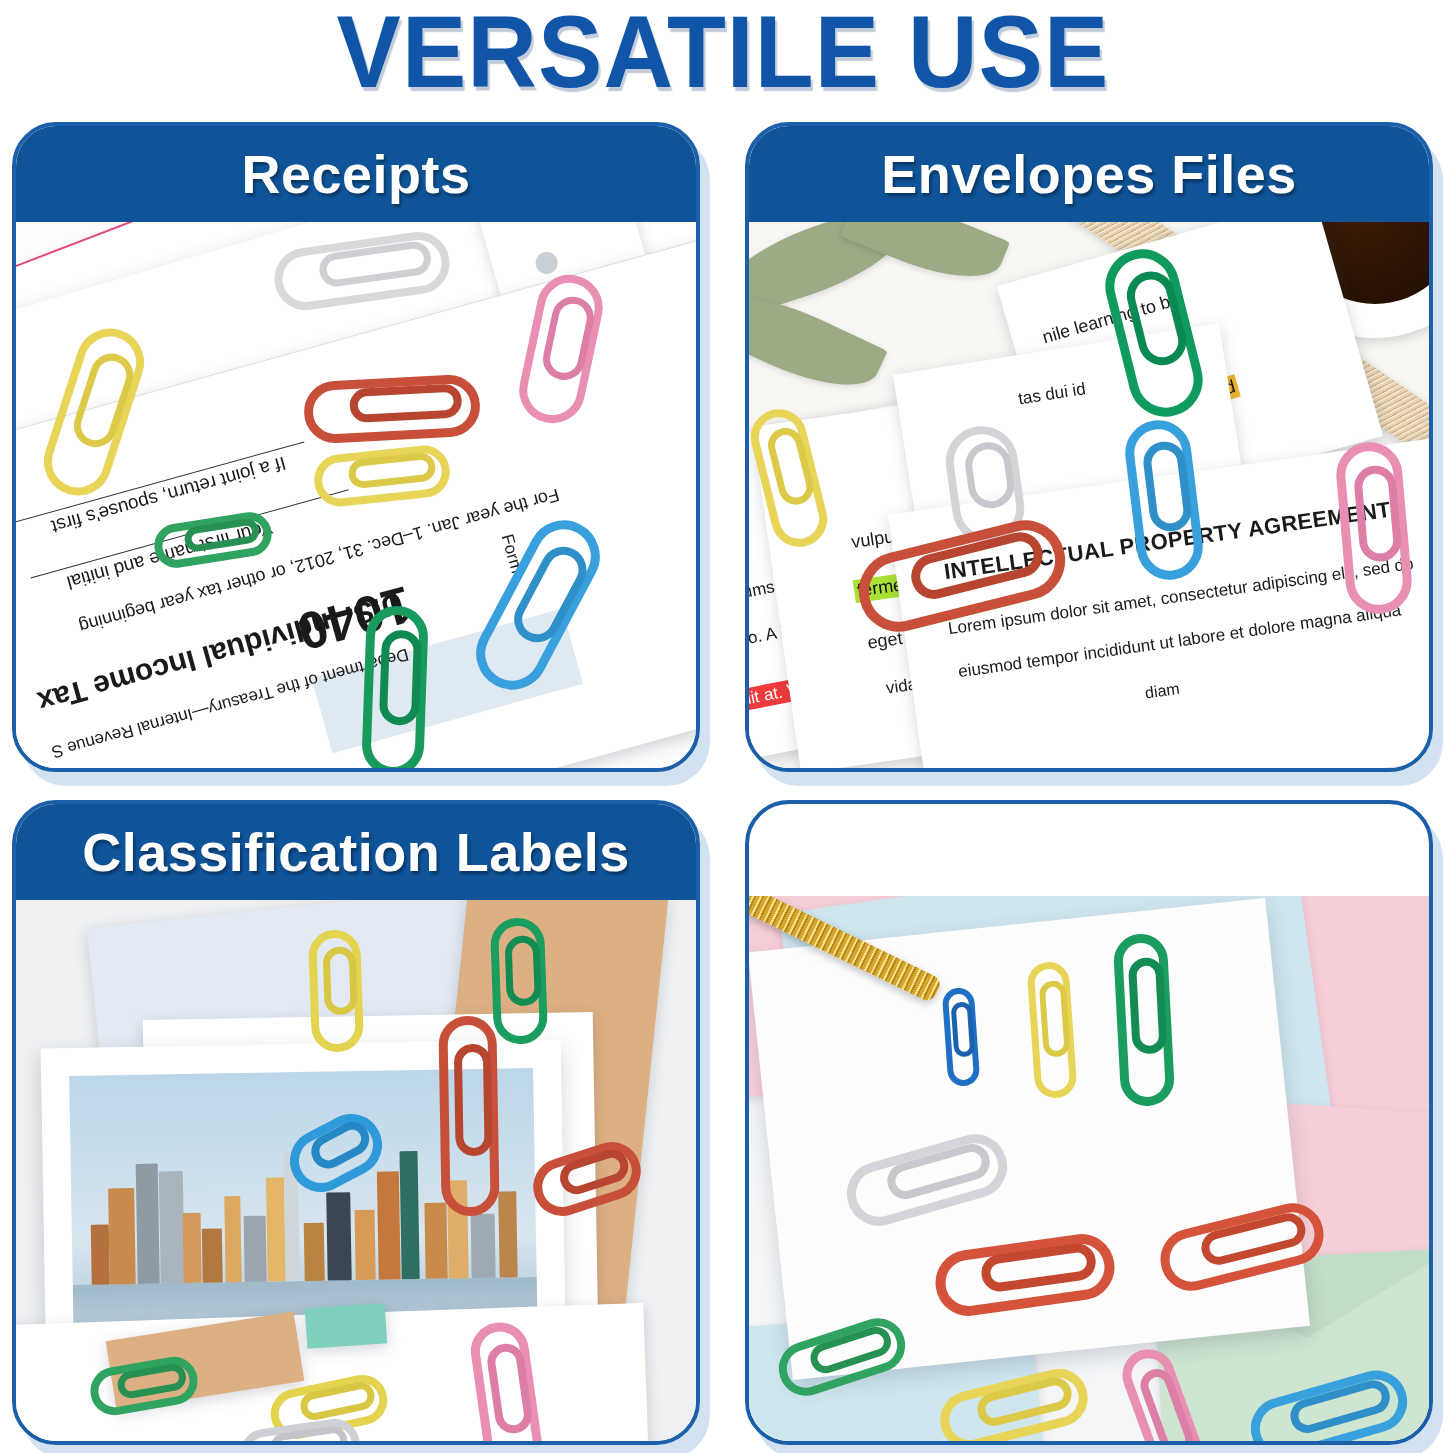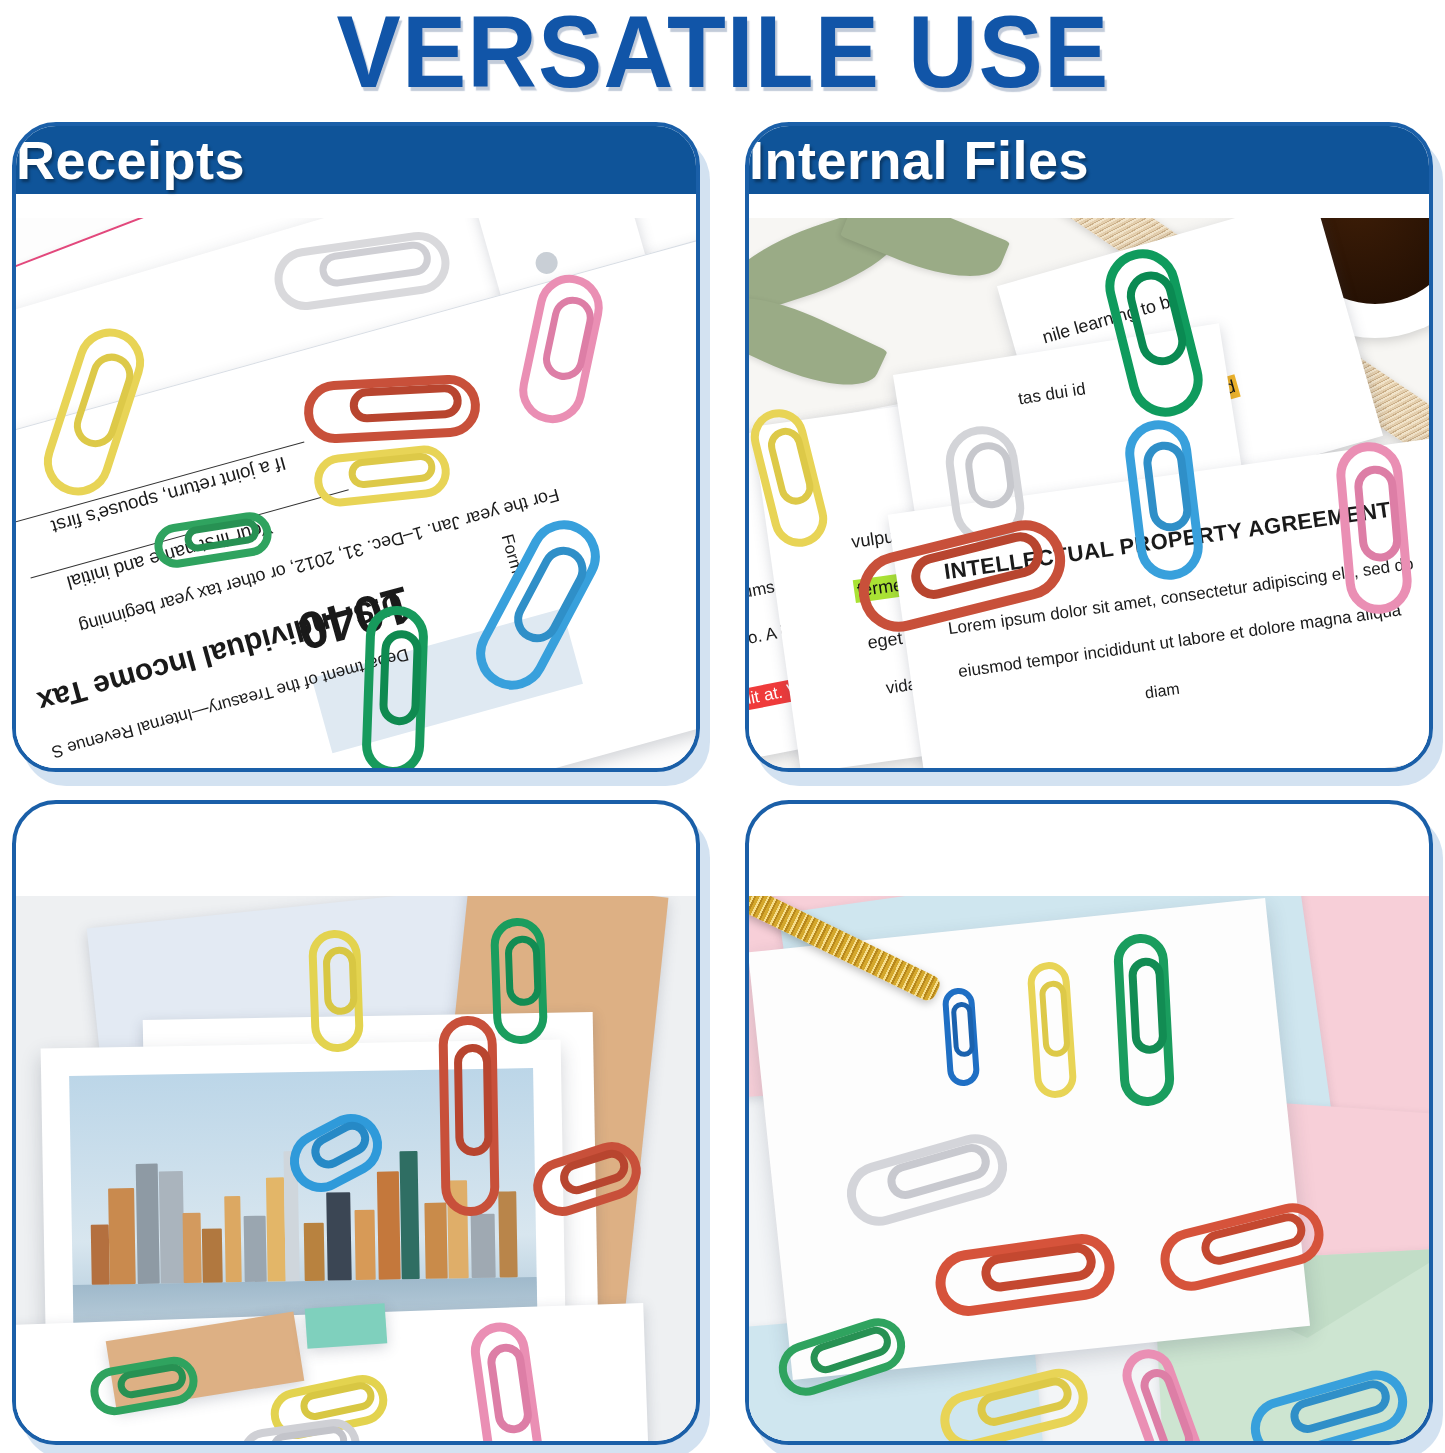--- a/index.html
+++ b/index.html
@@ -40,23 +40,23 @@
 
   .card{
     position:absolute;inset:0;
     border-radius:44px;
     background:#ffffff;
     border:4px solid #1a5fa8;
     box-shadow:10px 14px 0 0 rgba(203,221,239,.85);
     overflow:hidden;
   }
   .card-header{
-    position:absolute;top:0;left:0;right:0;height:68px;
+    position:absolute;top:0;left:0;right:0;height:96px;
     background:#0f5499;
-    display:flex;align-items:center;justify-content:flex-start;
+    display:flex;align-items:center;justify-content:center;
     z-index:6;
   }
   .card-header .htxt{
     color:#ffffff;
     font-size:54px;
     font-weight:bold;
     letter-spacing:.5px;
     text-shadow:2px 3px 3px rgba(0,0,0,.35);
     white-space:nowrap;
   }
@@ -222,21 +222,21 @@
           <div class="inner" style="border-color:#dd7ea6;border-width:7px;"></div>
         </div>
 
       </div>
     </div>
   </div>
 
   <div class="panel p2">
     <div class="card">
       <div class="card-header">
-        <span class="htxt">Internal Files</span>
+        <span class="htxt">Envelopes Files</span>
       </div>
       <div class="photo">
 
         <div class="leaf" style="left:-30px;top:10px;width:190px;height:64px;transform:rotate(-18deg);"></div>
         <div class="leaf" style="left:96px;top:-8px;width:160px;height:58px;transform:rotate(22deg);"></div>
         <div class="leaf" style="left:-46px;top:92px;width:180px;height:62px;transform:rotate(25deg);"></div>
 
         <div class="glitter" style="left:300px;top:-70px;width:620px;height:46px;transform:rotate(34deg);transform-origin:left top;"></div>
 
         <div class="cup" style="left:506px;top:-120px;width:240px;height:240px;">
@@ -298,20 +298,23 @@
           <div class="outer" style="border-color:#ea8fb4;border-width:9px;"></div>
           <div class="inner" style="border-color:#dd7ea6;border-width:8px;"></div>
         </div>
 
       </div>
     </div>
   </div>
 
   <div class="panel p3">
     <div class="card">
+      <div class="card-header">
+        <span class="htxt">Classification Labels</span>
+      </div>
       <div class="photo">
 
         <div class="sheet" style="left:80px;top:10px;width:420px;height:200px;background:#e3eaf3;transform:rotate(-6deg);"></div>
         <div class="sheet" style="left:430px;top:-10px;width:200px;height:440px;background:#ddb084;transform:rotate(6deg);"></div>
         <div class="sheet" style="left:130px;top:120px;width:450px;height:380px;transform:rotate(-1deg);"></div>
 
         <div class="polaroid" style="left:28px;top:148px;width:520px;height:390px;transform:rotate(-1deg);">
           <div class="cityband" style="left:28px;top:28px;width:464px;height:268px;">
             <div class="water"></div>
             <div class="bld" style="left:4%;width:18px;height:60px;background:#b4703f;"></div>

